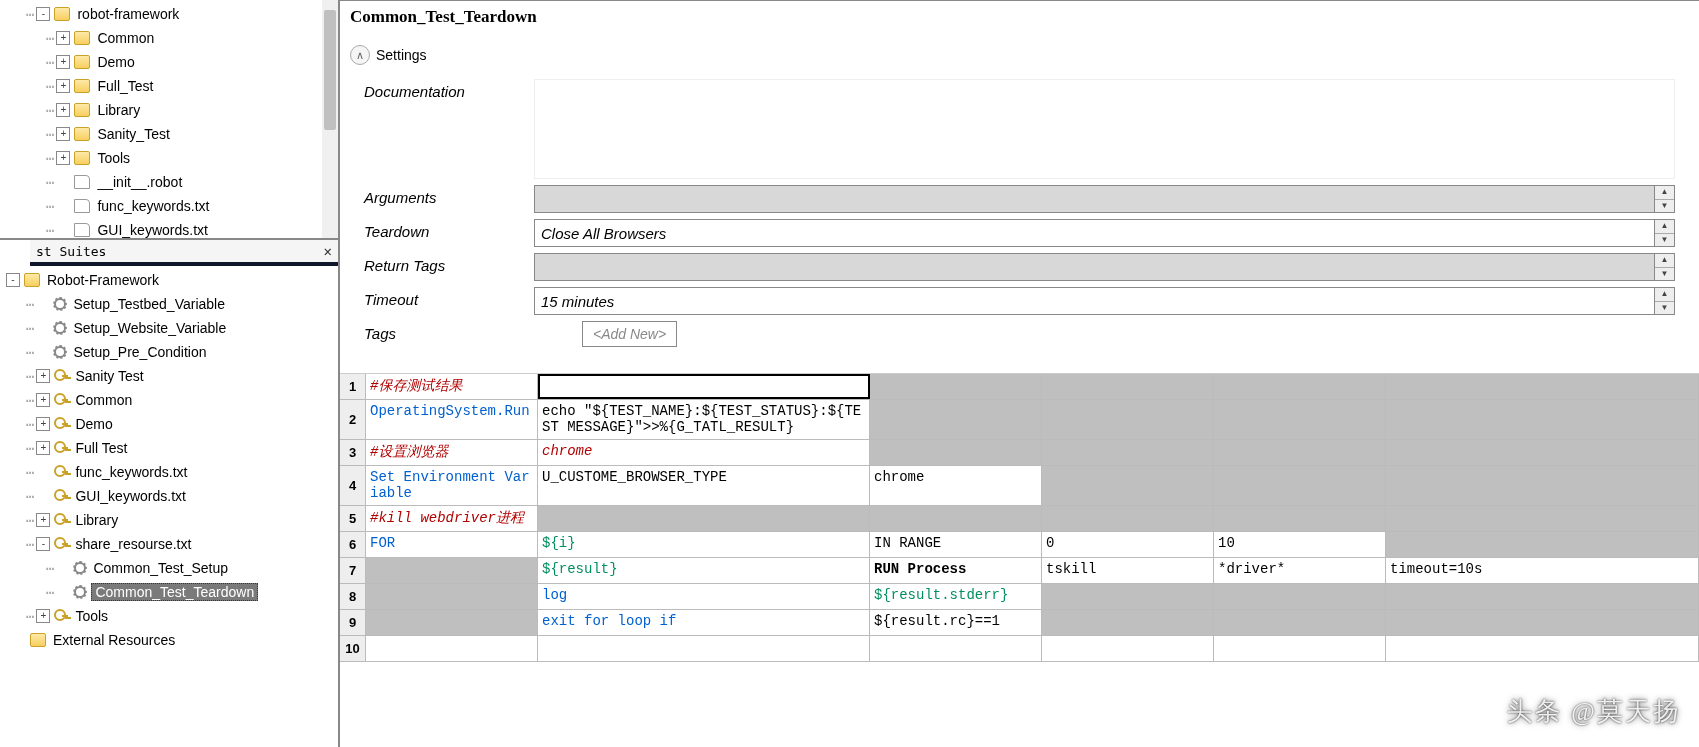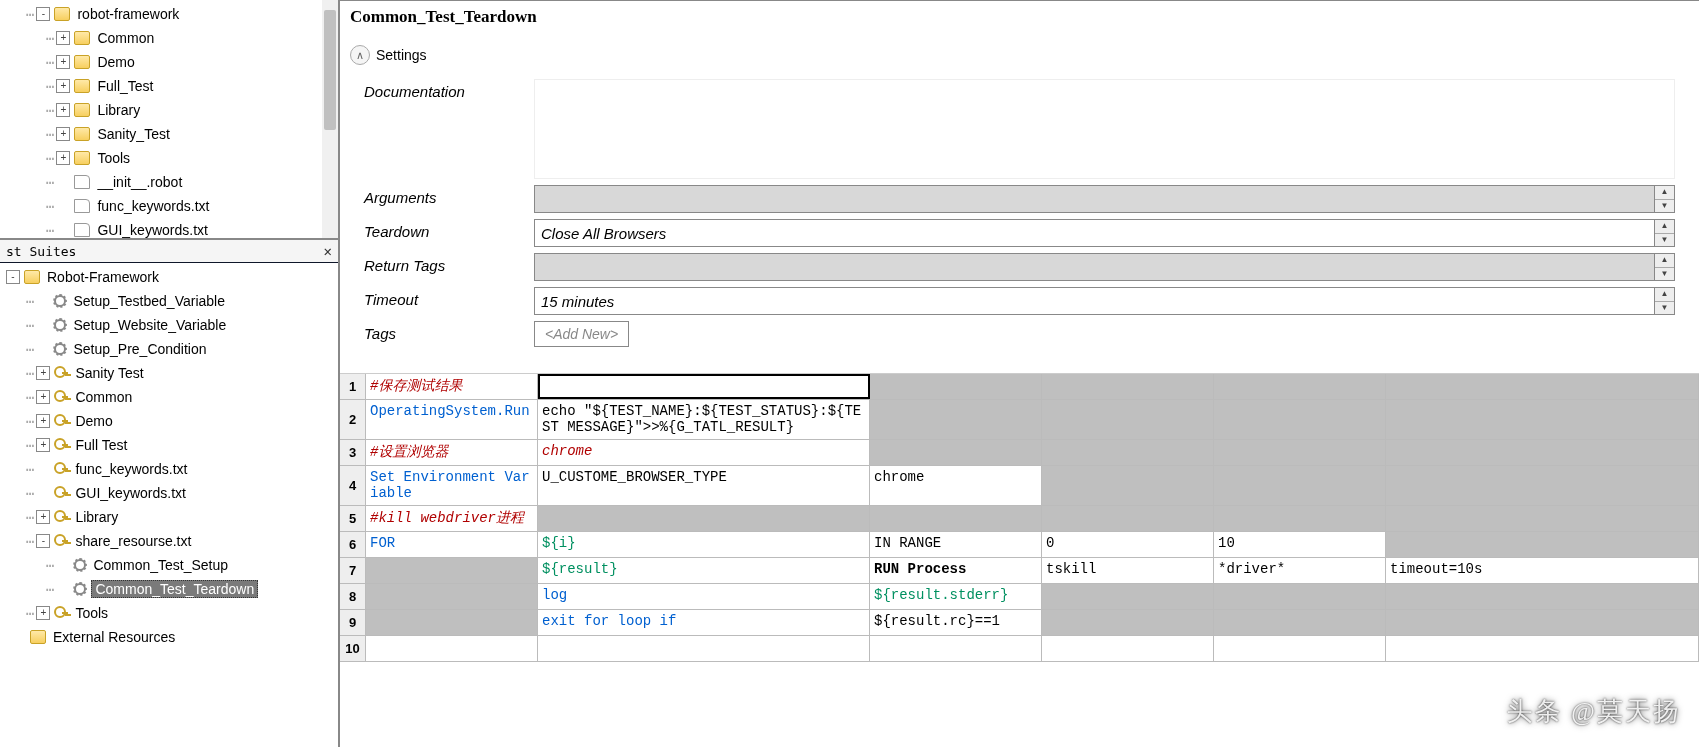--- a/index.html
+++ b/index.html
@@ -2,21 +2,21 @@
 <html><head>
 <meta charset="utf-8">
 <style>
 * { box-sizing: border-box; margin: 0; padding: 0; }
 body { font-family: "Microsoft YaHei", Arial, sans-serif; font-size: 13px; background: #fff; overflow: hidden; color: #000; }
 .app { display: flex; height: 747px; width: 1699px; }
 .sidebar { width: 340px; display: flex; flex-direction: column; border-right: 2px solid #888; }
 .tree-top { height: 240px; overflow: auto; border-bottom: 2px solid #888; position: relative; }
 .vscroll-track { position: absolute; right: 0; top: 0; bottom: 0; width: 16px; background: #f0f0f0; }
 .vscroll-thumb { position: absolute; right: 2px; width: 12px; background: #c0c0c0; border-radius: 2px; }
-.suites-header { background: #f5f5f5; border-bottom: 1px solid #0f172a; padding: 3px 6px; display: flex; justify-content: space-between; align-items: center; font-family: monospace; font-size: 13px; }
+.suites-header { background: #f5f5f5; border-bottom: 4px solid #0f172a; padding: 3px 6px; display: flex; justify-content: space-between; align-items: center; font-family: monospace; font-size: 13px; margin-left: 30px; }
 .close-x { cursor: pointer; font-weight: bold; color: #333; font-size: 14px; }
 .tree-bottom { flex: 1; overflow: auto; }
 .tree { font-size: 14px; padding: 2px 0; }
 .tree-row { display: flex; align-items: center; height: 24px; white-space: nowrap; padding-left: 4px; }
 .tree-row.selected .lbl { background: #7a7a7a; color: #fff; border: 1px dotted #333; padding: 0 3px; }
 .expander { width: 14px; height: 14px; border: 1px solid #888; font-size: 10px; line-height: 12px; text-align: center; margin-right: 4px; color: #444; background: #fff; cursor: pointer; }
 .expander.blank { border: none; background: transparent; }
 .dots { color: #aaa; margin-right: 4px; font-family: monospace; letter-spacing: -2px; }
 .icon { display: inline-block; width: 16px; height: 14px; margin-right: 5px; vertical-align: middle; position: relative; }
 .icon-folder { background: linear-gradient(#ffe9a8,#f7cf5f); border: 1px solid #c9a227; border-radius: 2px; }
@@ -35,21 +35,21 @@
 .form-area { padding: 0 24px; font-style: italic; }
 .form-row { display: flex; align-items: flex-start; margin-bottom: 6px; }
 .form-label { width: 170px; font-size: 15px; padding-top: 4px; }
 .form-field { flex: 1; display: flex; align-items: center; }
 .doc-box { flex: 1; height: 100px; border: 1px solid #eee; background: #fff; }
 .combo { flex: 1; height: 28px; border: 1px solid #888; background: #fff; display: flex; align-items: center; padding: 0 6px; font-size: 15px; }
 .combo.disabled { background: #d8d8d8; }
 .spinner { width: 20px; height: 28px; border: 1px solid #888; border-left: none; display: flex; flex-direction: column; background: #eee; }
 .spinner div { flex:1; font-size:8px; text-align:center; line-height:12px; color:#444; border-bottom: 1px solid #aaa; }
 .spinner div:last-child { border-bottom: none; }
-.addnew { border: 1px solid #888; padding: 4px 10px; color: #888; font-size: 14px; background: #fff; }
+.addnew { border: 1px solid #888; padding: 4px 10px; color: #888; font-size: 14px; background: #fff; margin-left: 48px; }
 
 .grid-area { margin-top: 20px; border-top: 1px solid #ccc; display: flex; flex-direction: column; font-family: "Courier New", monospace; font-size: 14px; overflow: auto; }
 .grid-row { display: flex; border-bottom: 1px solid #bbb; min-height: 26px; align-items: stretch; }
 .grid-row.tall { min-height: 40px; }
 .row-num { width: 26px; background: #eee; border-right: 1px solid #bbb; display: flex; align-items: center; justify-content: center; font-weight: bold; font-family: Arial; font-size: 13px; }
 .cell { border-right: 1px solid #bbb; padding: 3px 4px; overflow: hidden; word-break: break-all; display: flex; align-items: flex-start; }
 .c1 { width: 172px; }
 .c2 { width: 332px; }
 .c3 { width: 172px; }
 .c4 { width: 172px; }

